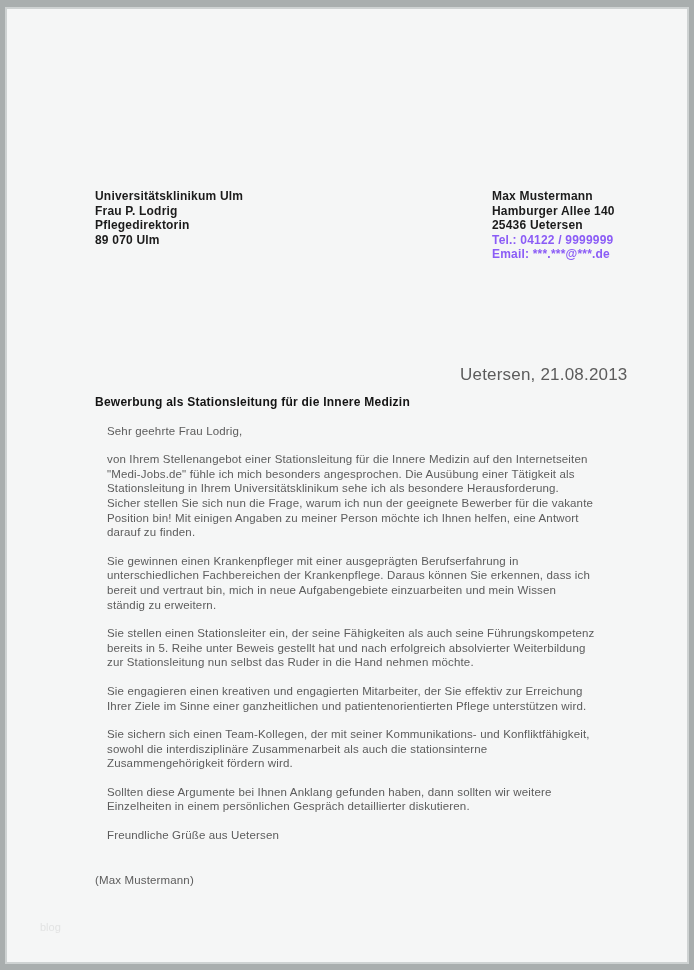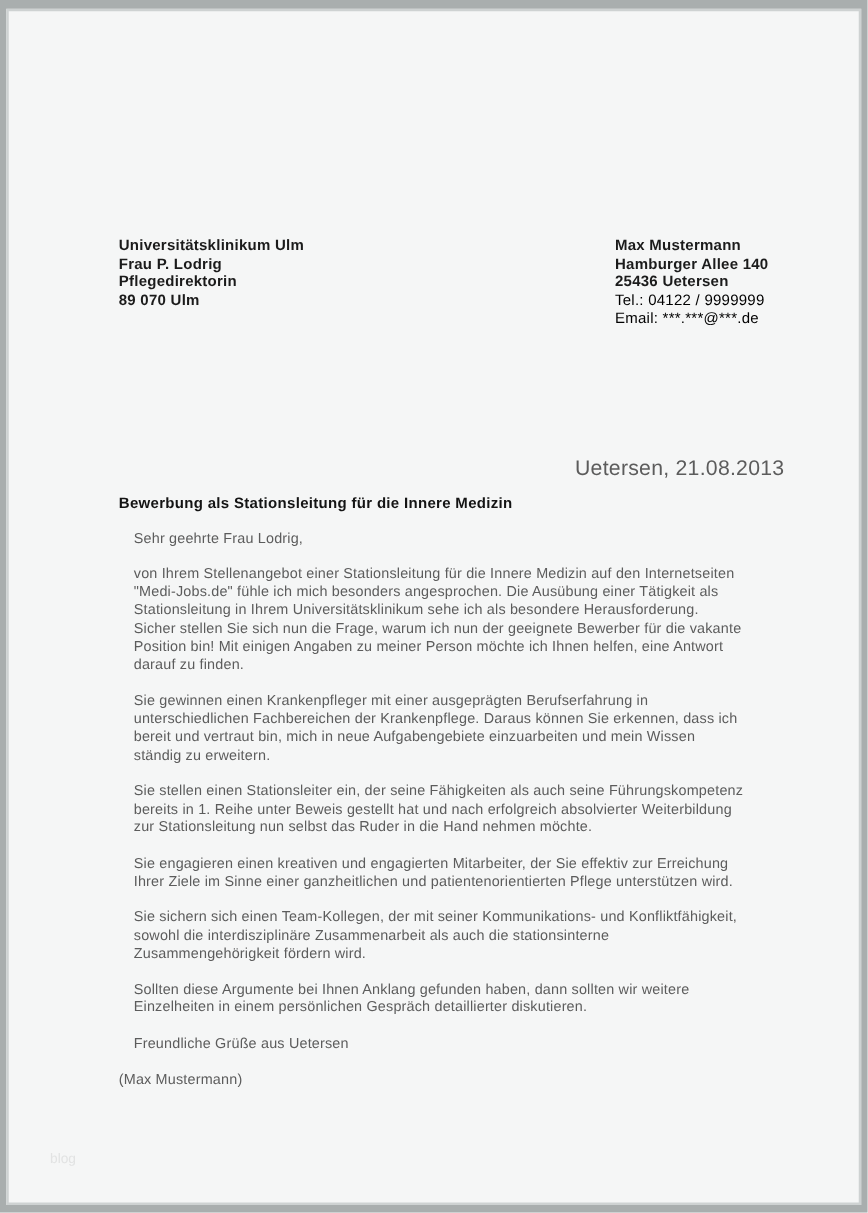--- a/index.html
+++ b/index.html
@@ -44,22 +44,22 @@
     font-size: 12px;
     line-height: 14.6px;
     letter-spacing: 0.2px;
     margin-left: 32px;
   }
   .sender-bold {
     font-weight: bold;
     color: #1b1b1b;
   }
   .sender-contact {
-    font-weight: normal;
-    color: #000000;
+    font-weight: bold;
+    color: #8b5cf6;
   }
   .date-line {
     position: absolute;
     left: 455px;
     top: 358px;
     font-size: 17px;
     color: #5c5c5c;
     letter-spacing: 0.2px;
   }
   .main-column {
@@ -78,21 +78,21 @@
     color: #141414;
     letter-spacing: 0.25px;
     margin: 0;
   }
   .salutation,
   .paragraph,
   .closing-line {
     margin: 14px 0 0 12px;
   }
   .signature-line {
-    margin: 14px 0 0 0;
+    margin: 30px 0 0 0;
   }
   .watermark {
     position: absolute;
     left: 35px;
     top: 914px;
     font-size: 11px;
     color: #e2e3e3;
   }
 </style>
 </head>
@@ -126,21 +126,21 @@
 Sicher stellen Sie sich nun die Frage, warum ich nun der geeignete Bewerber für die vakante
 Position bin! Mit einigen Angaben zu meiner Person möchte ich Ihnen helfen, eine Antwort
 darauf zu finden.</div>
 
     <div class="paragraph pre">Sie gewinnen einen Krankenpfleger mit einer ausgeprägten Berufserfahrung in
 unterschiedlichen Fachbereichen der Krankenpflege. Daraus können Sie erkennen, dass ich
 bereit und vertraut bin, mich in neue Aufgabengebiete einzuarbeiten und mein Wissen
 ständig zu erweitern.</div>
 
     <div class="paragraph pre">Sie stellen einen Stationsleiter ein, der seine Fähigkeiten als auch seine Führungskompetenz
-bereits in 1. Reihe unter Beweis gestellt hat und nach erfolgreich absolvierter Weiterbildung
+bereits in 5. Reihe unter Beweis gestellt hat und nach erfolgreich absolvierter Weiterbildung
 zur Stationsleitung nun selbst das Ruder in die Hand nehmen möchte.</div>
 
     <div class="paragraph pre">Sie engagieren einen kreativen und engagierten Mitarbeiter, der Sie effektiv zur Erreichung
 Ihrer Ziele im Sinne einer ganzheitlichen und patientenorientierten Pflege unterstützen wird.</div>
 
     <div class="paragraph pre">Sie sichern sich einen Team-Kollegen, der mit seiner Kommunikations- und Konfliktfähigkeit,
 sowohl die interdisziplinäre Zusammenarbeit als auch die stationsinterne
 Zusammengehörigkeit fördern wird.</div>
 
     <div class="paragraph pre">Sollten diese Argumente bei Ihnen Anklang gefunden haben, dann sollten wir weitere

